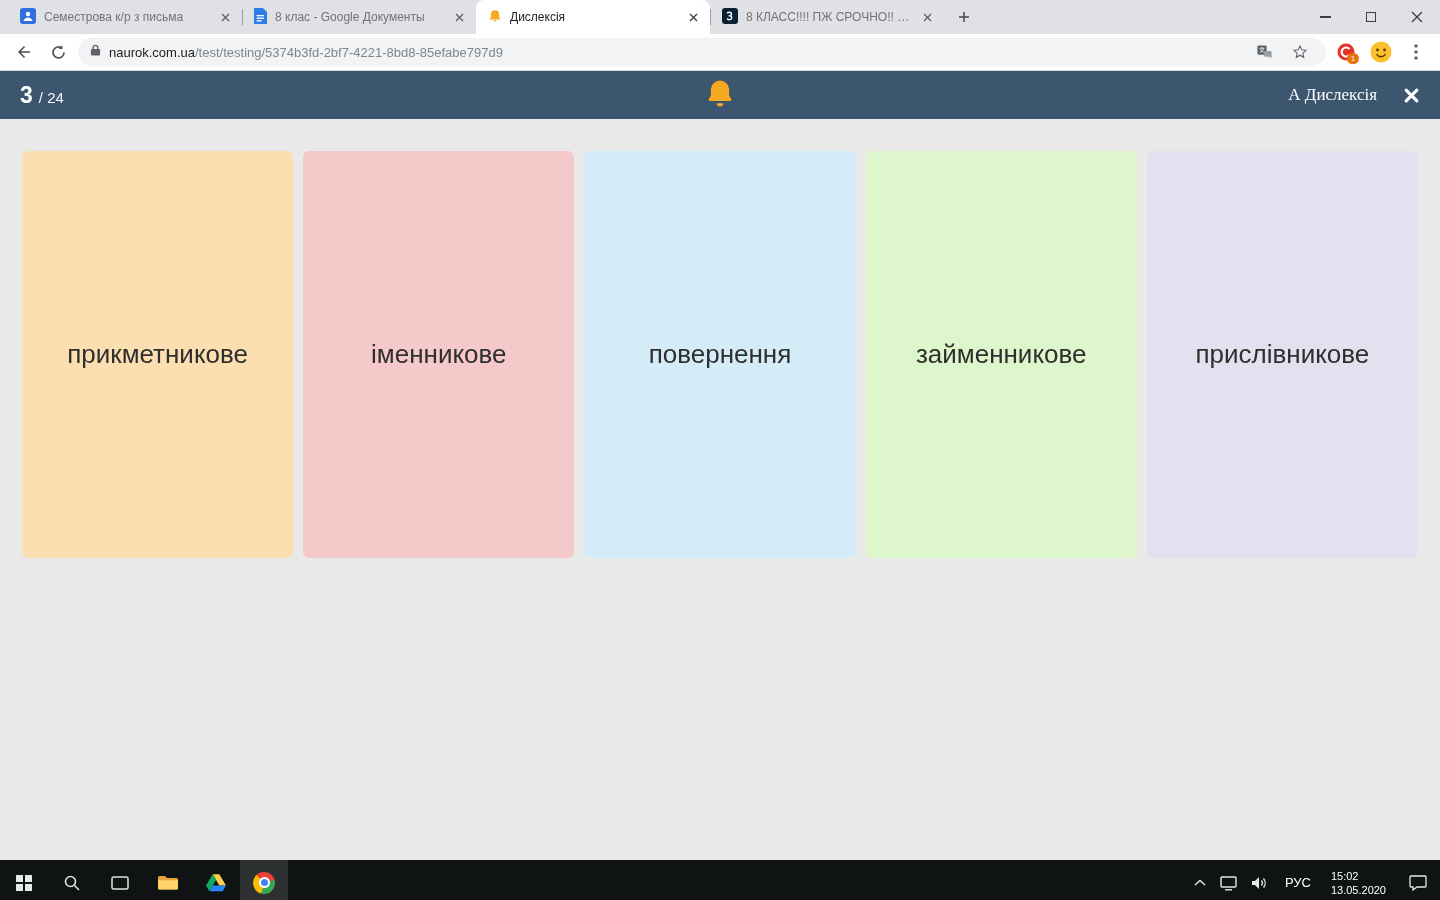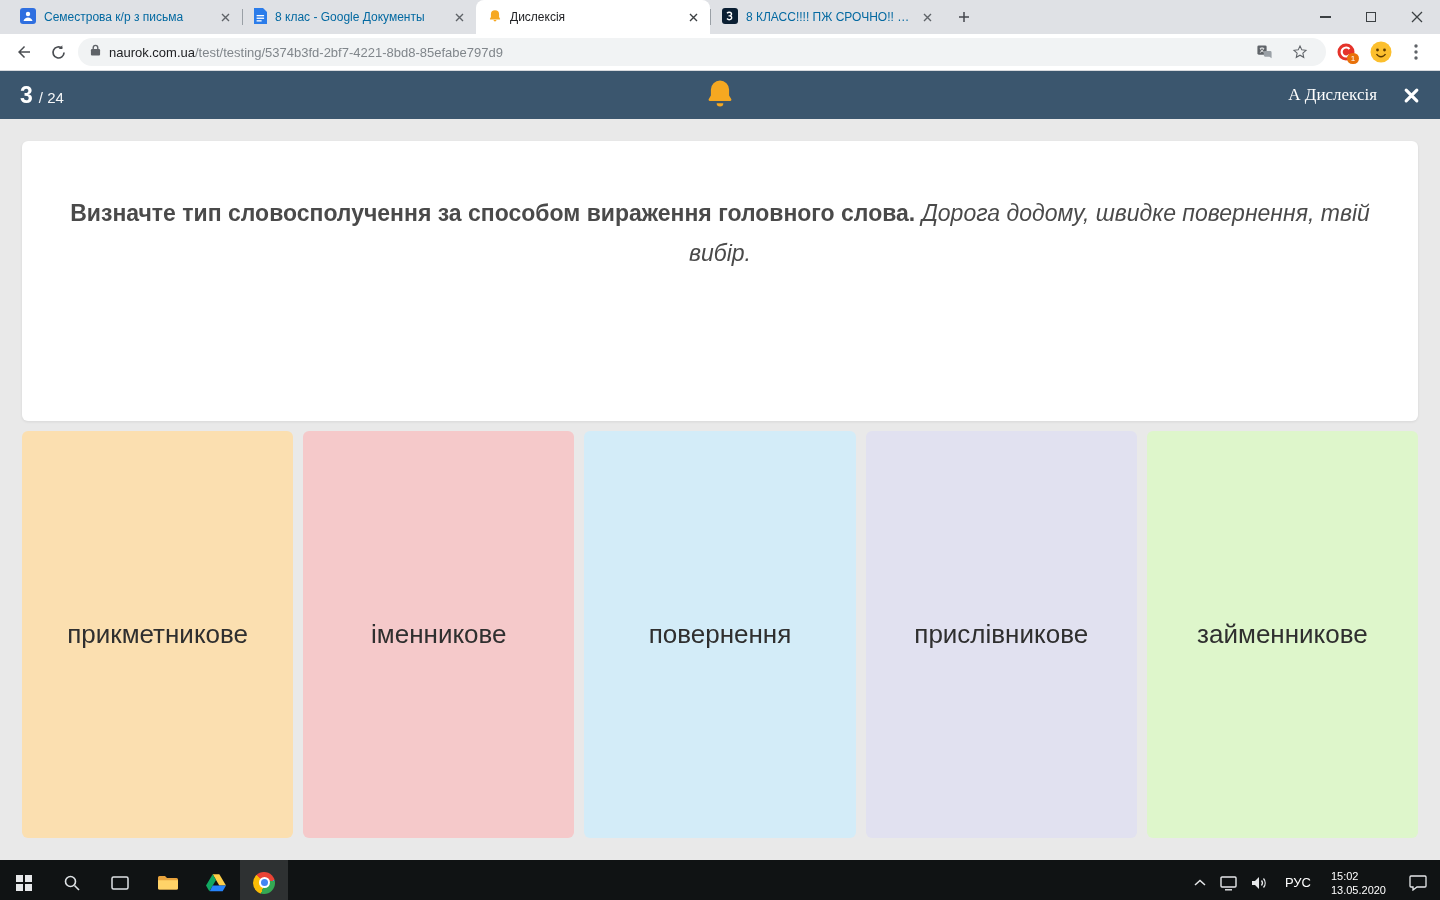--- a/index.html
+++ b/index.html
@@ -1,20 +1,20 @@
 <!DOCTYPE html>
 <html><head>
 <meta charset="utf-8">
 <style>
   * { margin:0; padding:0; box-sizing:border-box; }
   html,body { width:1440px; height:900px; overflow:hidden; font-family:"Liberation Sans", sans-serif; background:#e9e9e9; }
 
   
   .tabstrip { height:34px; background:#dfe1e5; display:flex; align-items:flex-end; padding-left:8px; position:relative; }
-  .tab { width:234px; height:34px; display:flex; align-items:center; gap:8px; padding:0 8px 0 12px; font-size:12px; color:#0369a1; position:relative; cursor:pointer; }
+  .tab { width:234px; height:34px; display:flex; align-items:center; gap:8px; padding:0 8px 0 12px; font-size:12px; color:#737373; position:relative; cursor:pointer; }
   .tab .title { flex:1; white-space:nowrap; overflow:hidden; text-overflow:ellipsis; }
   .tab.active { background:#ffffff; border-radius:8px 8px 0 0; color:#202124; }
   .tab:not(.active):not(:first-child)::before { content:""; position:absolute; left:0; top:9px; height:16px; width:1px; background:#9aa0a6; }
   .tab-close { width:17px; height:17px; border-radius:50%; display:flex; align-items:center; justify-content:center; flex:none; cursor:pointer; }
   .tab-close svg { display:block; }
   .newtab-btn { width:28px; height:28px; margin:0 0 3px 6px; border-radius:50%; display:flex; align-items:center; justify-content:center; cursor:pointer; flex:none; }
   .win-controls { margin-left:auto; display:flex; height:34px; align-self:flex-start; }
   .win-btn { width:46px; height:34px; display:flex; align-items:center; justify-content:center; cursor:pointer; }
   .glyph-min { width:11px; height:1.4px; background:#3c4043; }
   .glyph-max { width:10px; height:10px; border:1.4px solid #3c4043; }
@@ -222,32 +222,26 @@
     </div>
     <div class="close-test">
       <svg width="17" height="17" viewBox="0 0 16 16">
           <path d="M3 3l10 10M13 3L3 13" stroke="#fff" stroke-width="3" stroke-linecap="round"></path>
         </svg>
     </div>
   </div>
 </div>
 
 <div class="quiz-main" style="background: rgb(233, 233, 233);">
-  <div class="question-card">
-    <p class="question-text">
-      <span class="q-bold">Визначте тип словосполучення за способом вираження головного слова.</span>
-      <span class="q-italic">Дорога додому, швидке повернення, твій вибір.</span>
-    </p>
-  </div>
   <div class="answers">
     <div class="answer-card" style="background: rgb(251, 223, 176);">прикметникове</div>
     <div class="answer-card" style="background: rgb(245, 201, 202);">іменникове</div>
     <div class="answer-card" style="background: rgb(211, 236, 248);">повернення</div>
+    <div class="answer-card" style="background: rgb(222, 246, 203);">займенникове</div>
     <div class="answer-card" style="background: rgb(225, 225, 240);">прислівникове</div>
-    <div class="answer-card" style="background: rgb(222, 246, 203);">займенникове</div>
   </div>
 </div>
 
 <div class="taskbar">
   <div class="tb-btn">
     <span class="win-logo">
         <span></span>
         <span></span>
         <span></span>
         <span></span>

